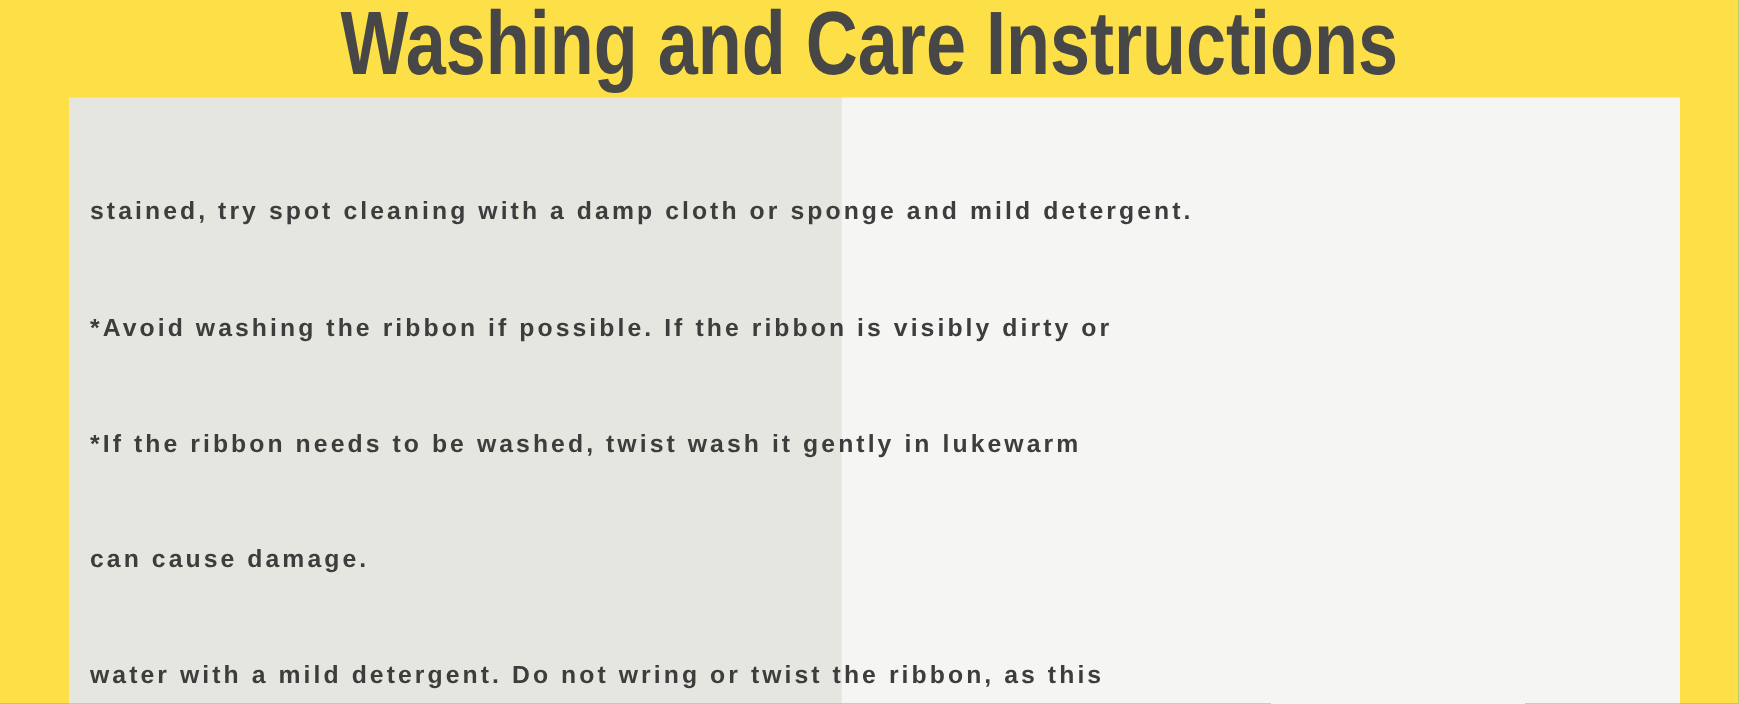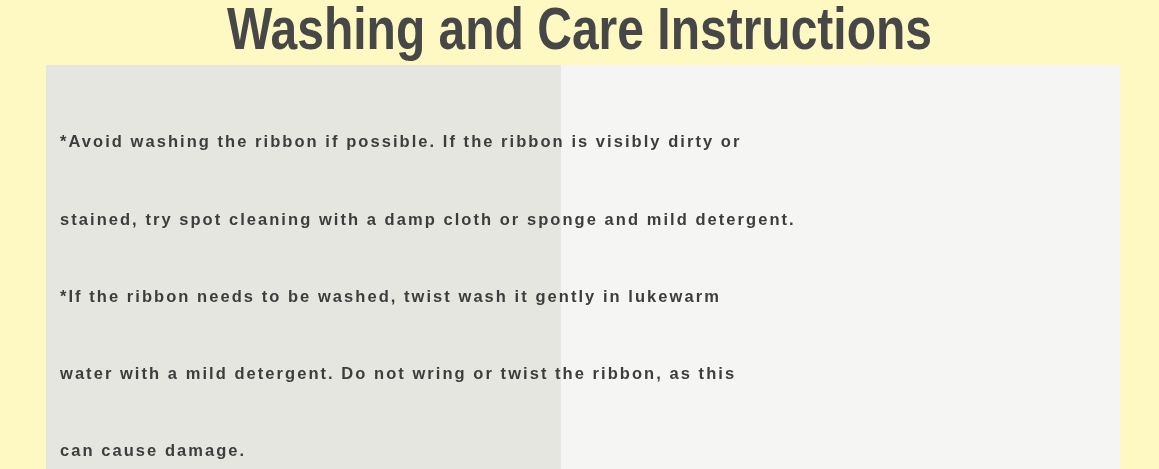--- a/index.html
+++ b/index.html
@@ -11,21 +11,21 @@
     height: 469px;
     overflow: hidden;
     background: #4ea5ac;
     font-family: "Liberation Sans", sans-serif;
   }
 
   #poster {
     position: relative;
     width: 1159px;
     height: 469px;
-    background: #fef9c3;
+    background: #fde047;
   }
 
   
   #title {
     position: absolute;
     left: 0;
     top: -2px;
     width: 1159px;
     height: 62px;
     line-height: 62px;
@@ -89,25 +89,25 @@
 <div id="poster">
 
   <div id="title">Washing and Care Instructions</div>
 
   <div id="panel-wrap">
     <div id="panel-left"></div>
     <div id="panel-right"></div>
   </div>
 
   <div id="body-text">
+    <span class="ln">stained, try spot cleaning with a damp cloth or sponge and mild detergent.</span>
     <span class="ln">*Avoid washing the ribbon if possible. If the ribbon is visibly dirty or</span>
-    <span class="ln">stained, try spot cleaning with a damp cloth or sponge and mild detergent.</span>
     <span class="ln">*If the ribbon needs to be washed, twist wash it gently in lukewarm</span>
+    <span class="ln">can cause damage.</span>
     <span class="ln">water with a mild detergent. Do not wring or twist the ribbon, as this</span>
-    <span class="ln">can cause damage.</span>
     
     
     
     
     
     
     
     
     
   </div>

